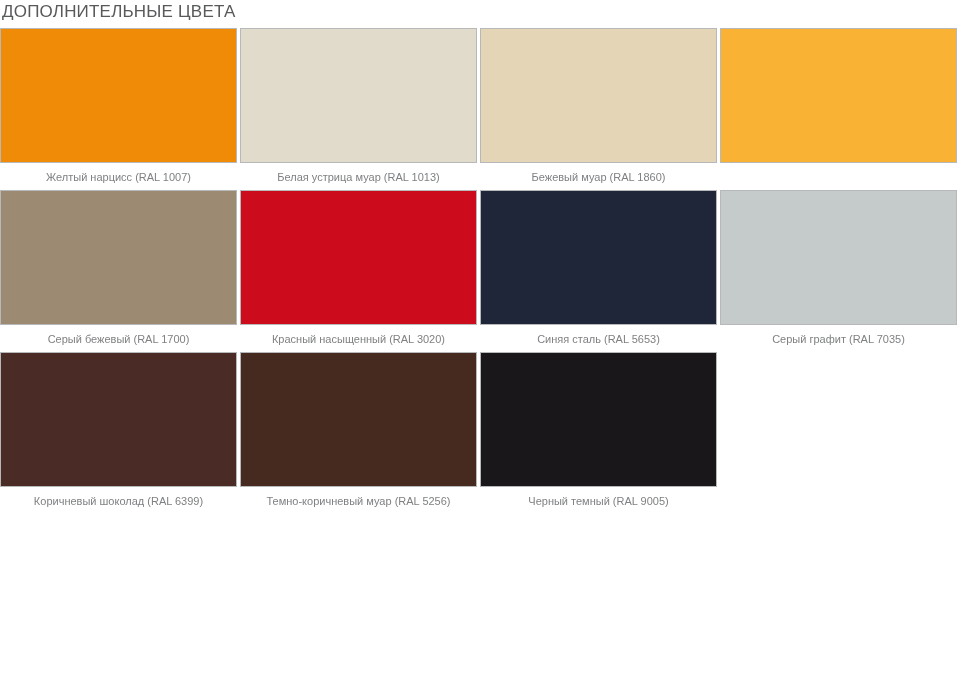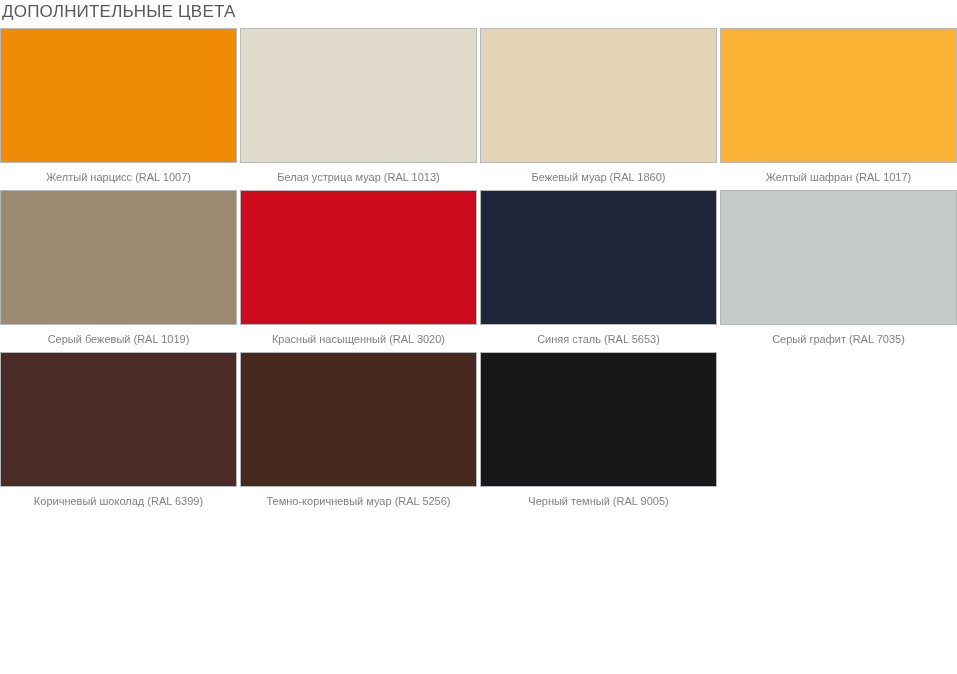--- a/index.html
+++ b/index.html
@@ -82,25 +82,24 @@
       <div class="swatch-cell">
         <div class="swatch-chip" style="background: rgb(224, 219, 203); border-color: rgb(182, 184, 186);"></div>
         <span class="swatch-label">Белая устрица муар (RAL 1013)</span>
       </div>
       <div class="swatch-cell">
         <div class="swatch-chip" style="background: rgb(227, 213, 182); border-color: rgb(182, 184, 186);"></div>
         <span class="swatch-label">Бежевый муар (RAL 1860)</span>
       </div>
       <div class="swatch-cell">
         <div class="swatch-chip" style="background: rgb(249, 178, 52); border-color: rgb(182, 184, 186);"></div>
-        <span class="swatch-label">Желтый шафран (RAL 1017)</span>
       </div>
       <div class="swatch-cell">
         <div class="swatch-chip" style="background: rgb(157, 138, 114); border-color: rgb(182, 184, 186);"></div>
-        <span class="swatch-label">Серый бежевый (RAL 1019)</span>
+        <span class="swatch-label">Серый бежевый (RAL 1700)</span>
       </div>
       <div class="swatch-cell">
         <div class="swatch-chip" style="background: rgb(204, 11, 28); border-color: rgb(182, 184, 186);"></div>
         <span class="swatch-label">Красный насыщенный (RAL 3020)</span>
       </div>
       <div class="swatch-cell">
         <div class="swatch-chip" style="background: rgb(31, 38, 57); border-color: rgb(182, 184, 186);"></div>
         <span class="swatch-label">Синяя сталь (RAL 5653)</span>
       </div>
       <div class="swatch-cell">

